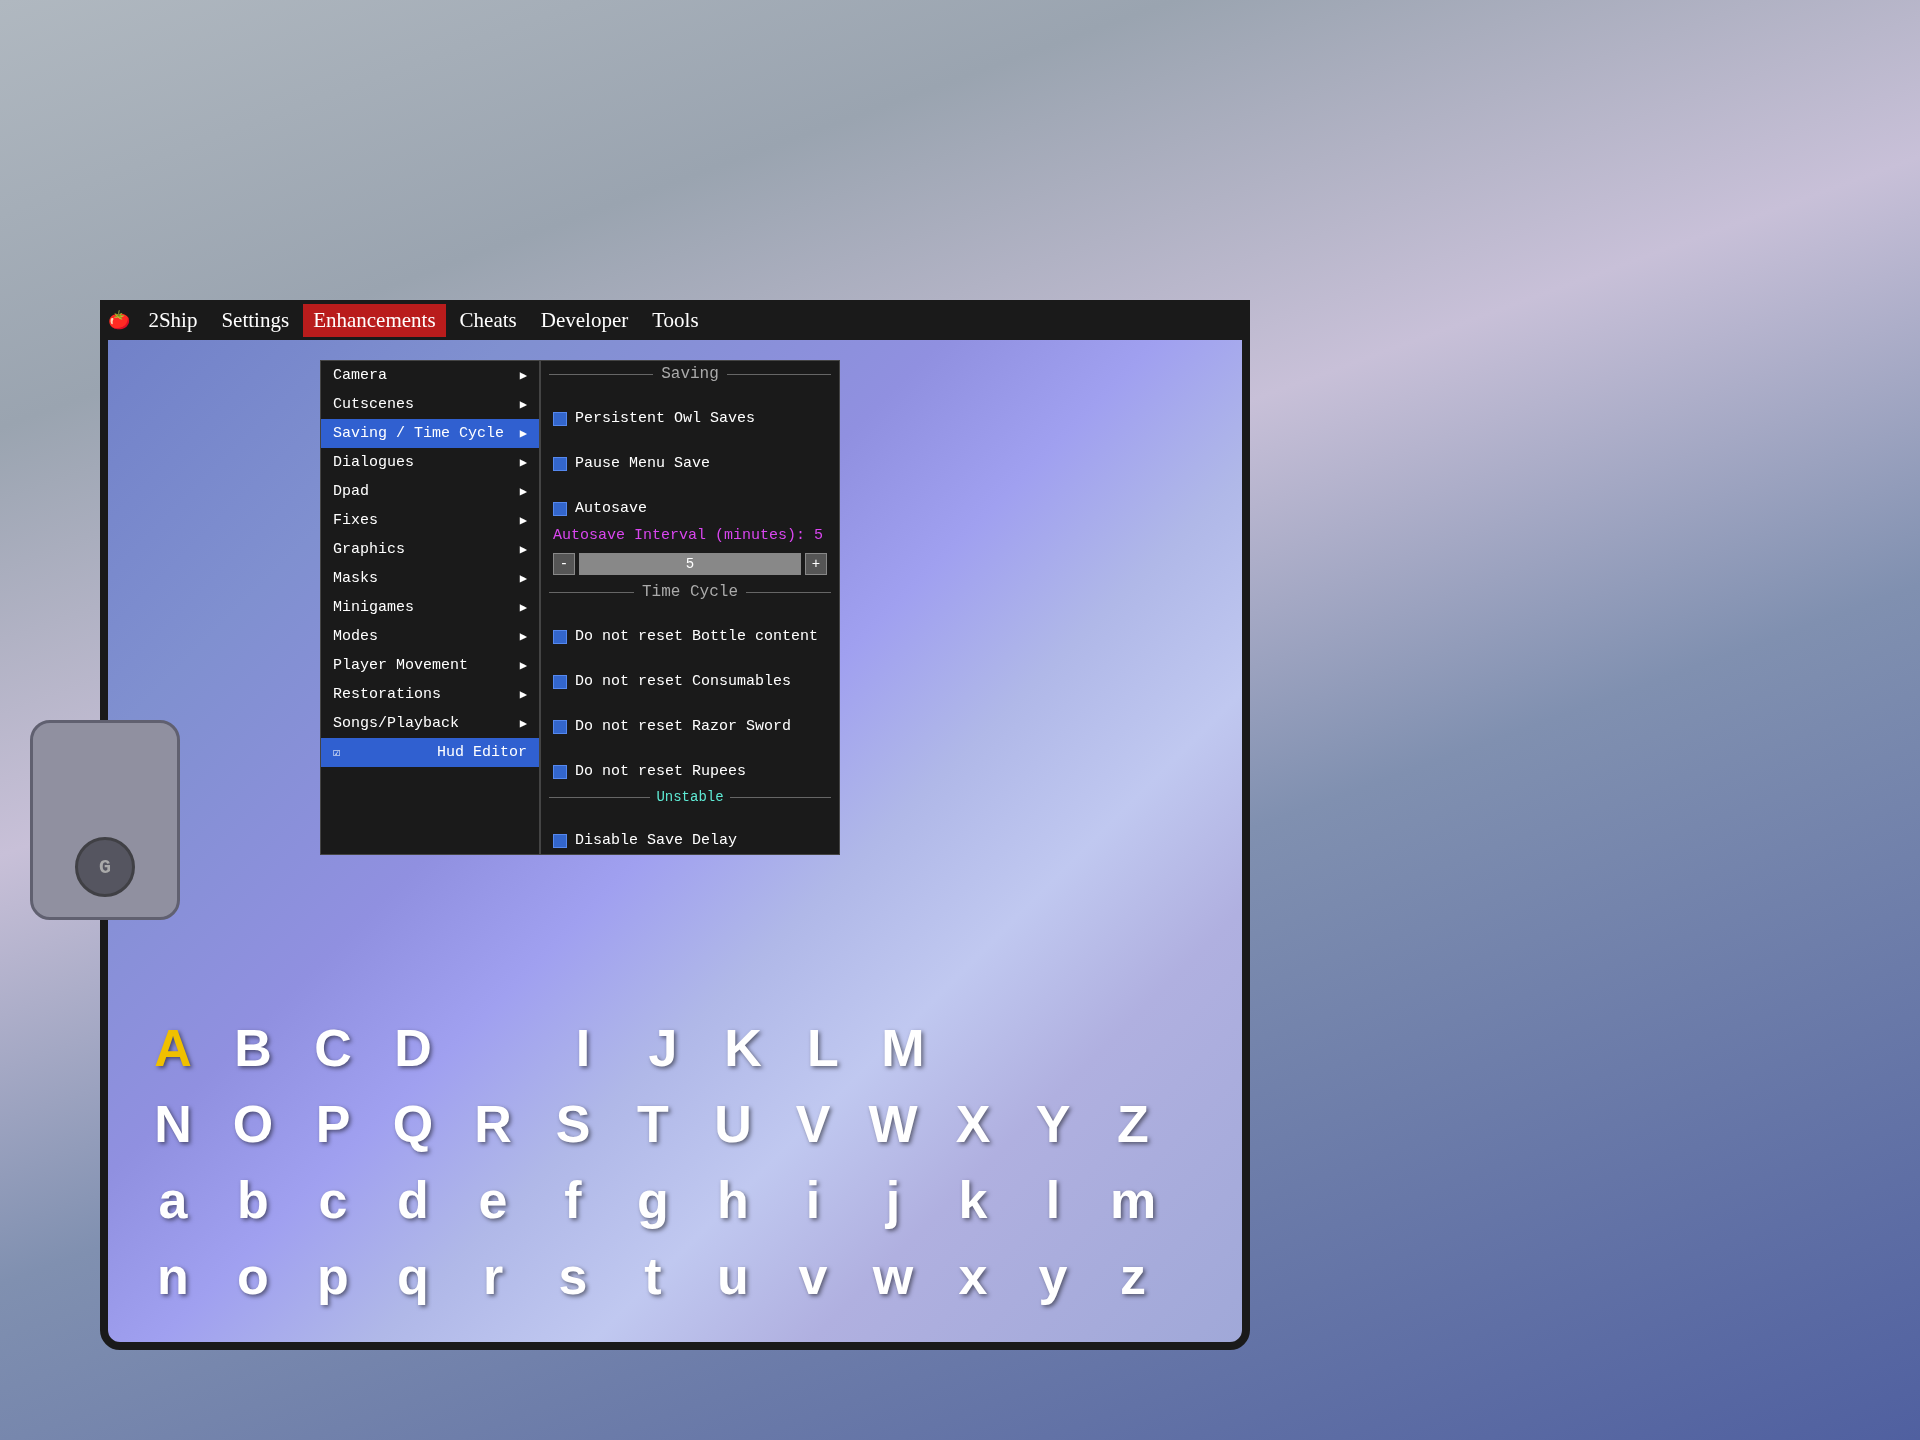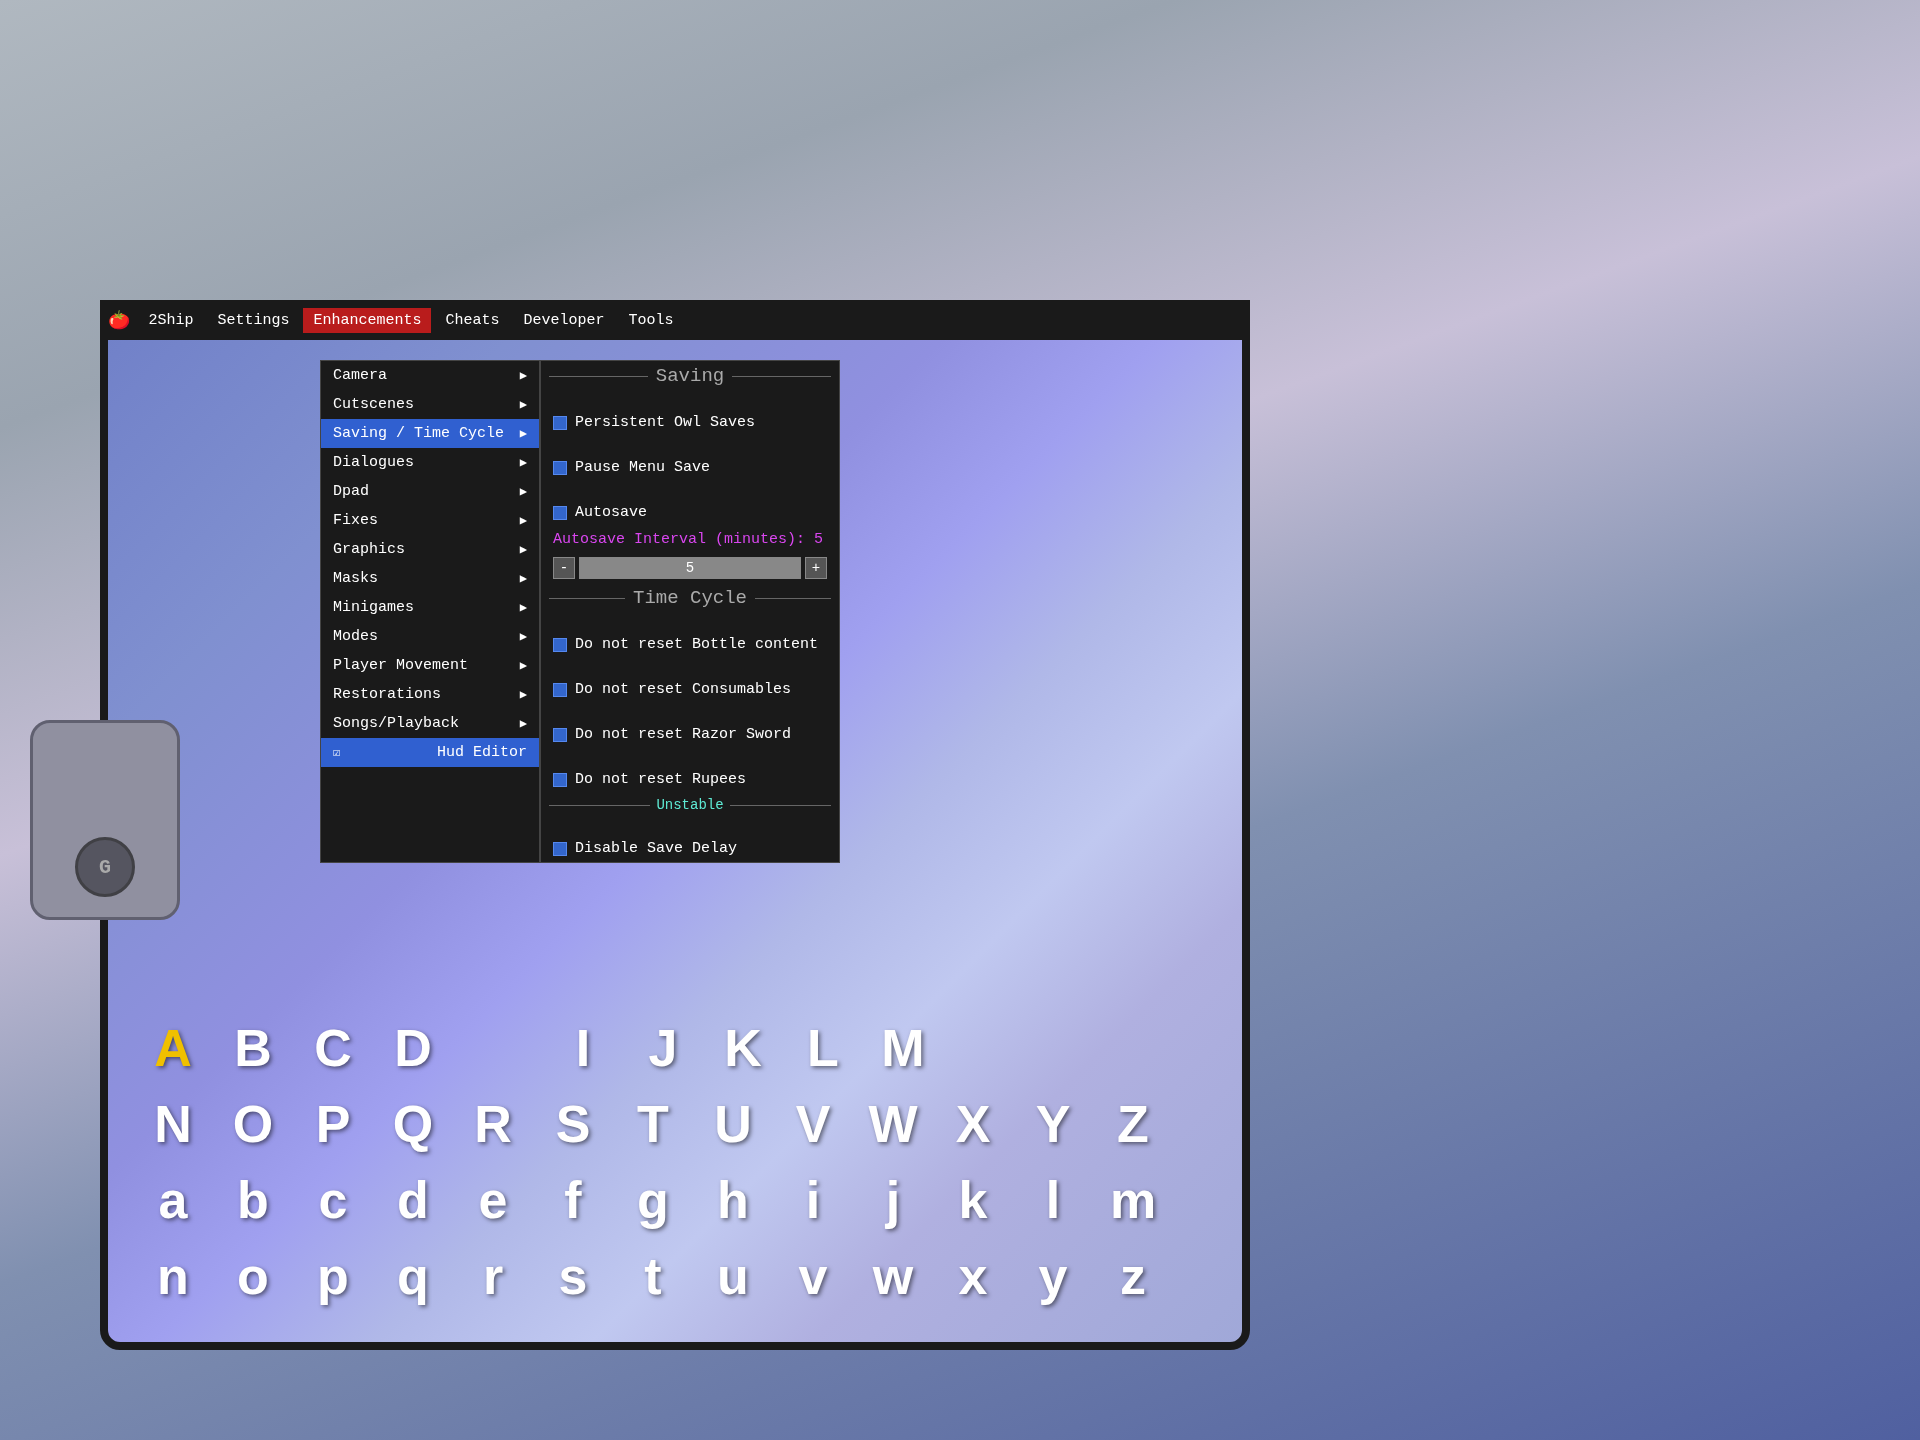--- a/index.html
+++ b/index.html
@@ -93,24 +93,25 @@
     }
 
     .menu-bar-logo {
       color: #cc2222;
       font-size: 18px;
       margin-right: 4px;
     }
 
     .menu-bar-item {
       color: white;
-      font-size: 15px;
+      font-size: 21px;
       padding: 4px 10px;
       cursor: pointer;
       white-space: nowrap;
+      font-family: Liberation Serif, serif;
     }
 
     .menu-bar-item.active {
       background: #b91c1c;
       color: white;
     }
 
     
     .dropdown-container {
       position: absolute;
@@ -157,21 +158,21 @@
       color: white;
       font-size: 15px;
       margin-left: 0;
     }
 
     .section-label-line {
       display: flex;
       align-items: center;
       padding: 4px 8px;
       color: #aaa;
-      font-size: 19px;
+      font-size: 16px;
     }
 
     .section-label-line::before,
     .section-label-line::after {
       content: '';
       height: 1px;
       background: #666;
       flex: 1;
     }
 

